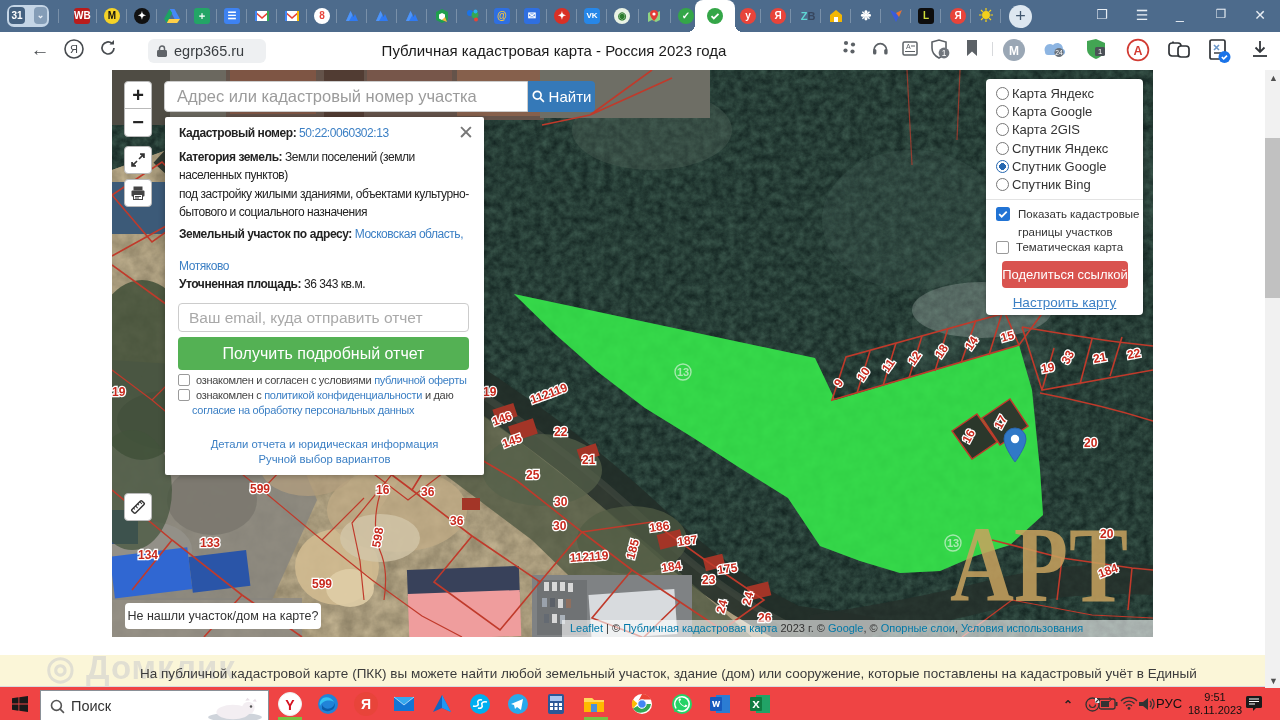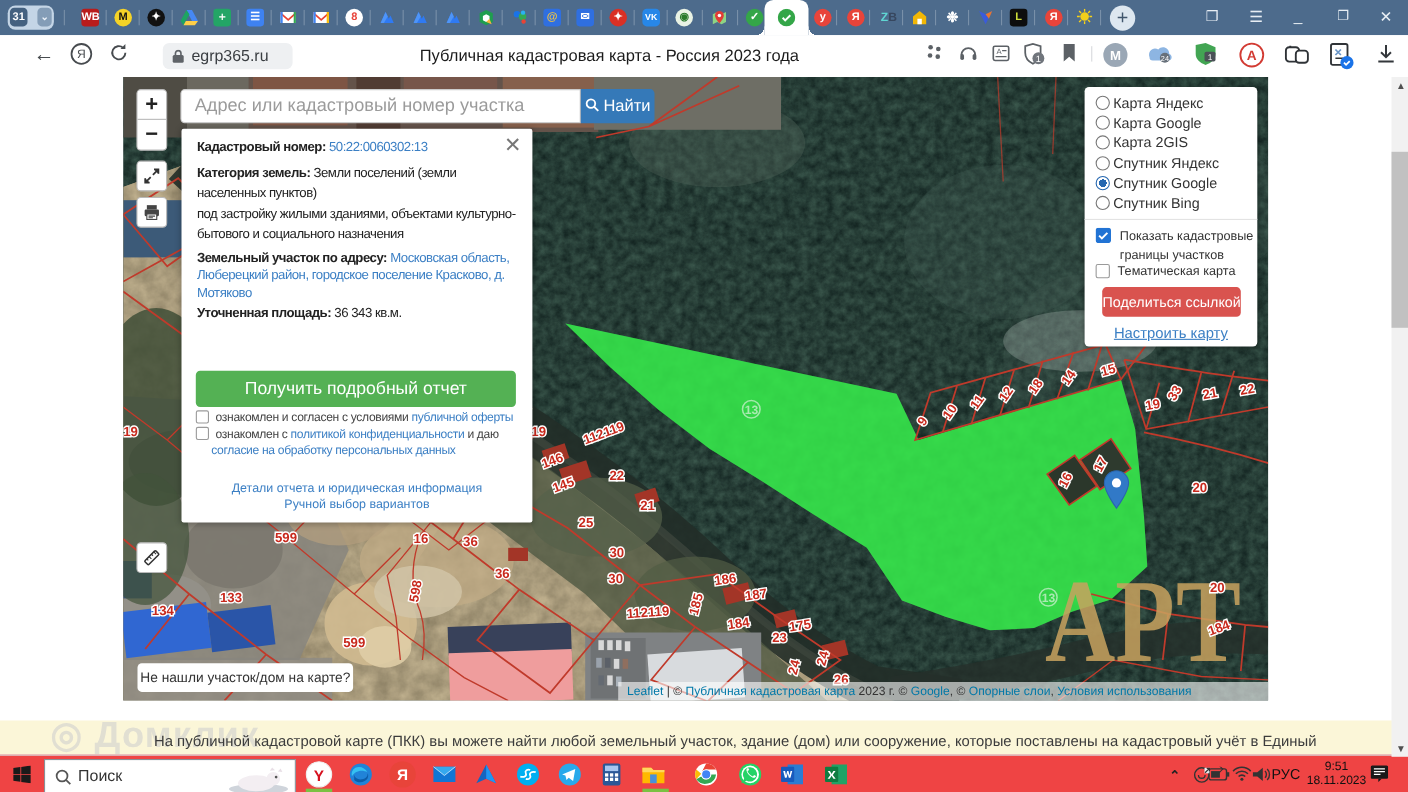--- a/index.html
+++ b/index.html
@@ -35,21 +35,21 @@
 #popup a{color:#3b7fc4;}
 #emailinp{position:absolute;left:13px;top:186px;width:291px;height:29px;border:1px solid #ccc;border-radius:4px;color:#a9a9a9;font-size:15.5px;line-height:27px;padding-left:10px;white-space:nowrap;overflow:hidden}
 #getreport{position:absolute;left:13px;top:220px;width:291px;height:33px;background:#54b154;border-radius:4px;color:#fff;font-size:16px;line-height:33px;text-align:center}
 .cbrow{position:absolute;left:13px;font-size:11px;color:#444;line-height:15px;white-space:nowrap;letter-spacing:-0.3px}
 .cb{display:inline-block;width:12px;height:12px;border:1px solid #9a9a9a;border-radius:2px;background:#fff;vertical-align:-2px;margin-right:6px}
 #popup .ctr{position:absolute;width:100%;left:0;text-align:center;font-size:11.3px}
 
 #rpanel{position:absolute;left:986px;top:79px;width:157px;height:236px;background:#fff;border-radius:4px;box-shadow:0 1px 5px rgba(0,0,0,.35);font-size:13px;color:#333}
 .rrow{position:absolute;left:10px;height:15px;line-height:15px;white-space:nowrap}
 .radio{display:inline-block;width:13px;height:13px;border:1px solid #777;border-radius:50%;background:#fff;vertical-align:-2px;margin-right:3px}
-#sharebtn{position:absolute;left:16px;top:182px;width:126px;height:27px;background:#d9534f;border-radius:4px;color:#fff;font-size:13px;line-height:27px;text-align:right;white-space:nowrap}
+#sharebtn{position:absolute;left:16px;top:182px;width:126px;height:27px;background:#d9534f;border-radius:4px;color:#fff;font-size:13px;line-height:27px;text-align:center;white-space:nowrap}
 #setuplink{position:absolute;left:0;top:216px;width:157px;text-align:center;color:#3b7fc4;font-size:13.5px;text-decoration:underline}
 
 #whitestrip{position:absolute;left:0;top:637px;width:1280px;height:18px;background:#fff}
 #yellowbar{position:absolute;left:0;top:655px;width:1280px;height:31px;background:#fbf6d8;font-size:13.5px;color:#3c3c3c}
 #ytext{position:absolute;left:140px;top:666px;white-space:nowrap;font-size:13.5px;color:#3c3c3c}
 #domklik{position:absolute;left:46px;top:648px;color:#dddbd2;font-size:33px;font-weight:bold;letter-spacing:1px;opacity:.85}
 
 #taskbar{position:absolute;left:0;top:686px;width:1280px;height:34px;background:#ef4444;border-top:1px solid #d8dbe0}
 #tsearch{position:absolute;left:40px;top:1px;width:229px;height:32px;background:#fff;border:1px solid #8a9097;font-size:14.5px;color:#333;line-height:30px;padding-left:30px}
 .tico{position:absolute;top:5px;width:24px;height:24px;border-radius:4px;font:bold 13px/24px "Liberation Sans",sans-serif;text-align:center;color:#fff}
@@ -501,23 +501,23 @@
   <div style="position:absolute;left:125px;top:603px;width:196px;height:26px;background:#fff;border-radius:4px;font-size:12.5px;line-height:26px;text-align:center;color:#333;white-space:nowrap">Не нашли участок/дом на карте?</div>
 
   <div id="popup">
     <span class="x">✕</span>
     <div class="pl" style="top:9px"><b>Кадастровый номер:</b> <a>50:22:0060302:13</a></div>
     <div class="pl" style="top:33px"><b>Категория земель:</b> Земли поселений (земли</div>
     <div class="pl" style="top:51px">населенных пунктов)</div>
     <div class="pl" style="top:70px">под застройку жилыми зданиями, объектами культурно-</div>
     <div class="pl" style="top:88px">бытового и социального назначения</div>
     <div class="pl" style="top:110px"><b>Земельный участок по адресу:</b> <a>Московская область,</a></div>
-    <div class="pl" style="top:126px"><a>Люберецкий район, городское поселение Красково, д.</a></div>
     <div class="pl" style="top:142px"><a>Мотяково</a></div>
     <div class="pl" style="top:160px"><b>Уточненная площадь:</b> 36 343 кв.м.</div>
+    <div id="emailinp">Ваш email, куда отправить отчет</div>
     <div id="getreport">Получить подробный отчет</div>
     <div class="cbrow" style="top:256px"><span class="cb"></span>ознакомлен и согласен с условиями <a style="text-decoration:none">публичной оферты</a></div>
     <div class="cbrow" style="top:271px"><span class="cb"></span>ознакомлен с <a style="text-decoration:none">политикой конфиденциальности</a> и даю</div>
     <div class="cbrow" style="top:286px;left:27px"><a style="text-decoration:none">согласие на обработку персональных данных</a></div>
     <div class="ctr" style="top:336px"><a>Ручной выбор вариантов</a></div>
     <div class="ctr" style="top:321px"><a>Детали отчета и юридическая информация</a></div>
   </div>
 
   <div id="rpanel">
         <div class="rrow" style="top:7px"><span class="radio"></span>Карта Яндекс</div>

